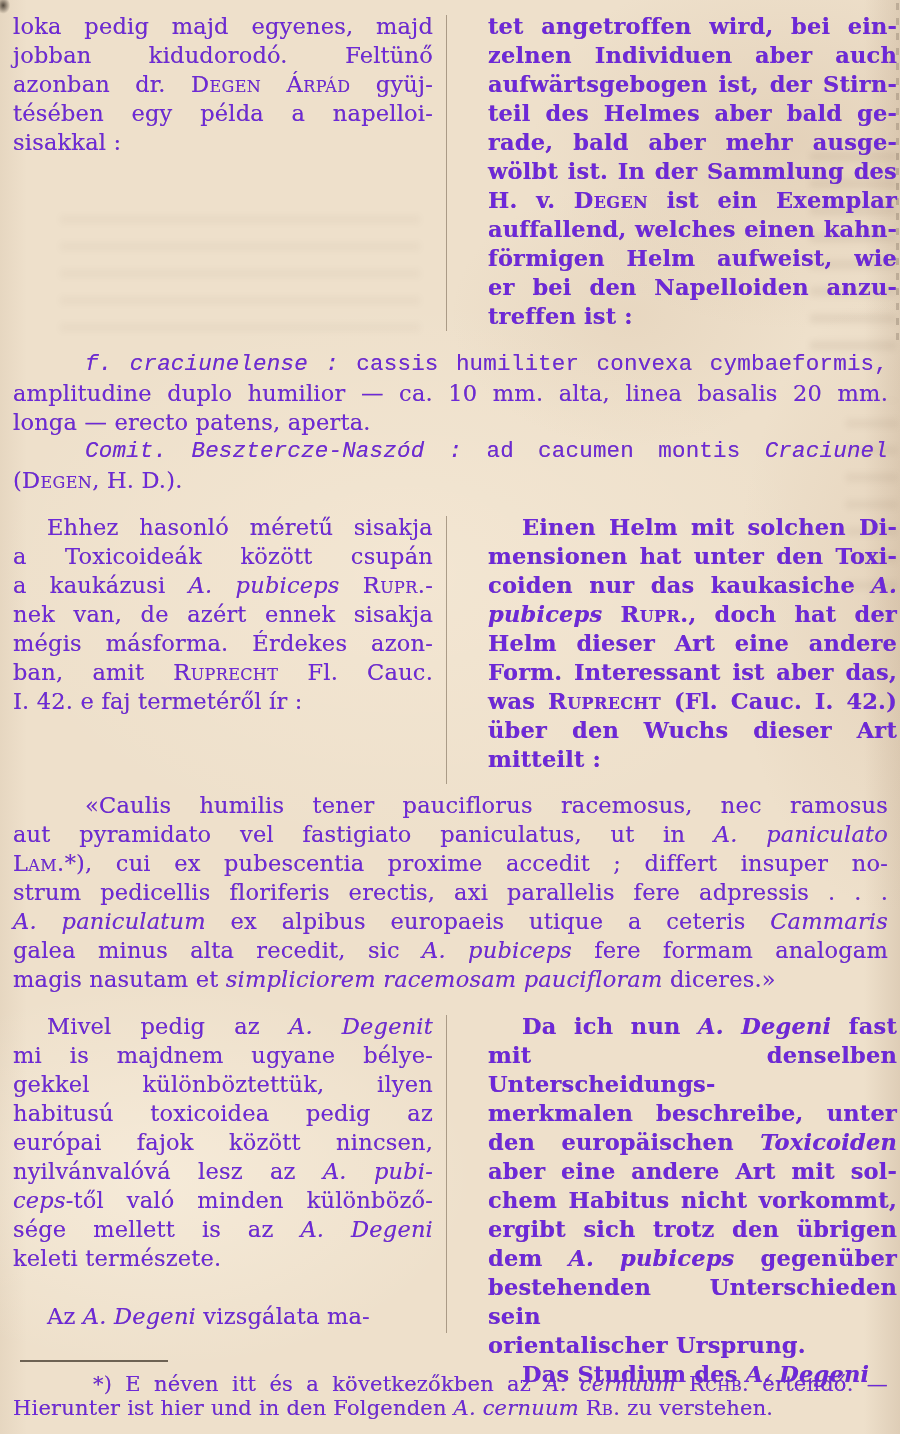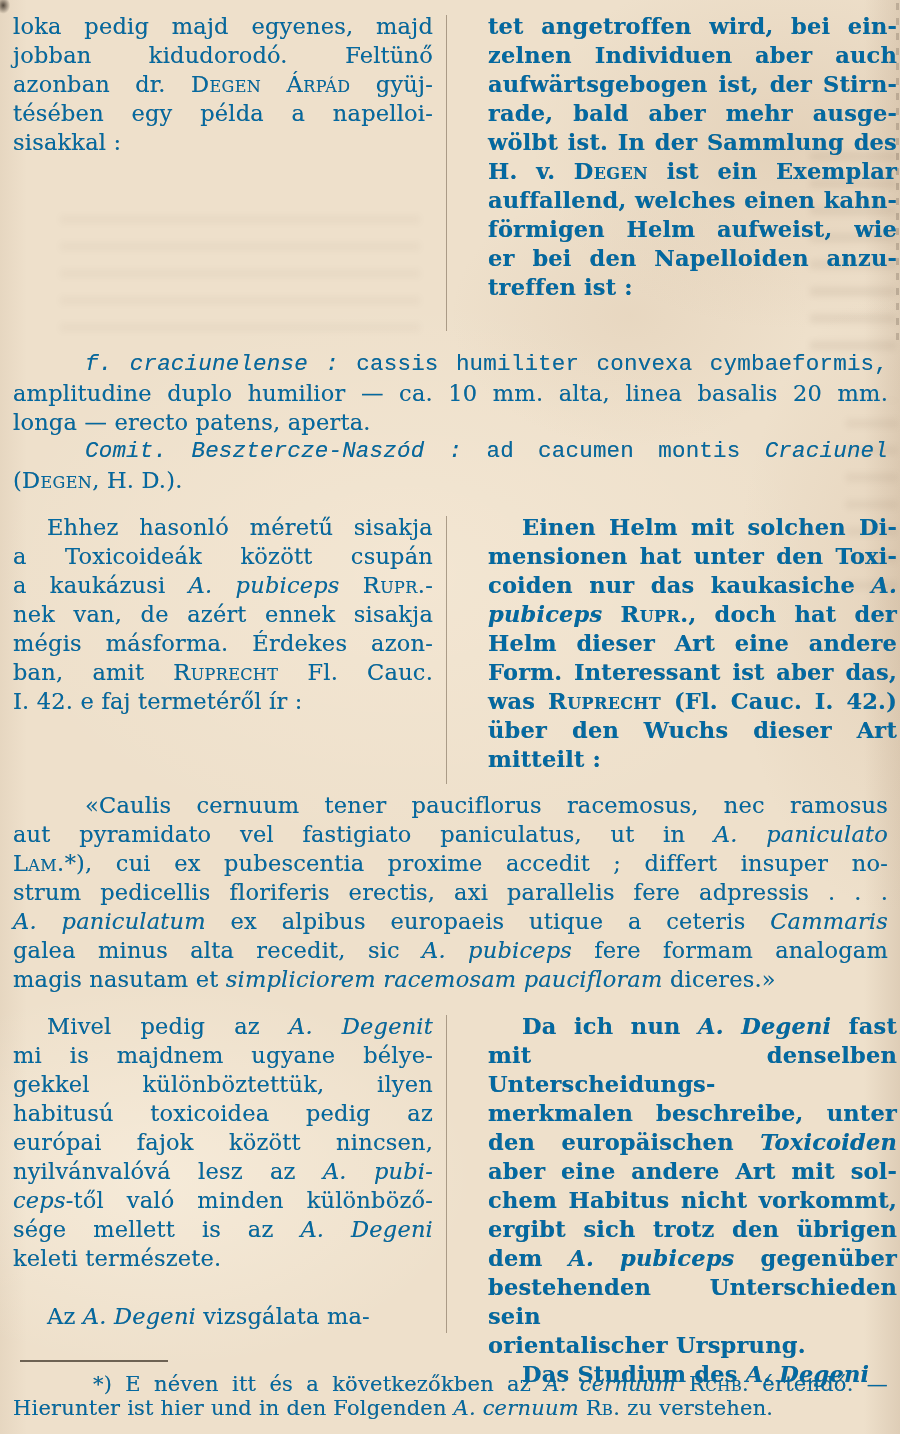--- a/index.html
+++ b/index.html
@@ -54,21 +54,21 @@
   #sec-footnote{top:1372px;font-size:21px;line-height:24px;}
   #sec-footnote .para.indent .line:first-child{text-indent:80px;}
 
   .it{font-style:italic;}
   .sc{font-variant:small-caps;letter-spacing:.4px;}
   .line{text-shadow:0 0 .6px rgba(93,83,70,.55);}
 </style>
 </head>
 <body>
 
-<div id="page" style="background-color: rgb(238, 224, 203); color: #0369a1;">
+<div id="page" style="background-color: rgb(238, 224, 203); color: #6d28d9;">
   <div id="ghost-a" class="ghost"></div>
   <div id="ghost-b" class="ghost"></div>
   <div id="ghost-c" class="ghost"></div>
   <div id="corner-smudge"></div>
   <div id="edge-marks"></div>
 
   <div id="sec-intro" class="sec twocol">
     <div class="col-l">
         <div class="para">
           <div class="line">loka pedig majd egyenes, majd</div>
@@ -77,20 +77,21 @@
           <div class="line">tésében egy példa a napelloi-</div>
           <div class="line last">sisakkal :</div>
         </div>
       </div>
     <div class="divider" style="background: rgb(147, 131, 111);"></div>
     <div class="col-r">
         <div class="para">
           <div class="line">tet angetroffen wird, bei ein-</div>
           <div class="line">zelnen Individuen aber auch</div>
           <div class="line">aufwärtsgebogen ist, der Stirn-</div>
+          <div class="line">teil des Helmes aber bald ge-</div>
           <div class="line">rade, bald aber mehr ausge-</div>
           <div class="line">wölbt ist. In der Sammlung des</div>
           <div class="line">H. v. <span class="sc">Degen</span> ist ein Exemplar</div>
           <div class="line">auffallend, welches einen kahn-</div>
           <div class="line">förmigen Helm aufweist, wie</div>
           <div class="line">er bei den Napelloiden anzu-</div>
           <div class="line last">treffen ist :</div>
         </div>
       </div>
   </div>
@@ -130,21 +131,21 @@
           <div class="line">Form. Interessant ist aber das,</div>
           <div class="line">was <span class="sc">Ruprecht</span> (Fl. Cauc. I. 42.)</div>
           <div class="line">über den Wuchs dieser Art</div>
           <div class="line last">mitteilt :</div>
         </div>
       </div>
   </div>
 
   <div id="sec-quote" class="sec">
       <div class="para indent">
-        <div class="line">«Caulis cernuum tener pauciflorus racemosus, nec ramosus</div>
+        <div class="line">«Caulis humilis tener pauciflorus racemosus, nec ramosus</div>
         <div class="line">aut pyramidato vel fastigiato paniculatus, ut in <span class="it">A. paniculato</span></div>
         <div class="line"><span class="sc">Lam.</span>*), cui ex pubescentia proxime accedit ; differt insuper no-</div>
         <div class="line">strum pedicellis floriferis erectis, axi parallelis fere adpressis . . .</div>
         <div class="line"><span class="it">A. paniculatum</span> ex alpibus europaeis utique a ceteris <span class="it">Cammaris</span></div>
         <div class="line">galea minus alta recedit, sic <span class="it">A. pubiceps</span> fere formam analogam</div>
         <div class="line last">magis nasutam et <span class="it">simpliciorem racemosam paucifloram</span> diceres.»</div>
       </div>
     </div>
 
   <div id="sec-conclusion" class="sec twocol">

